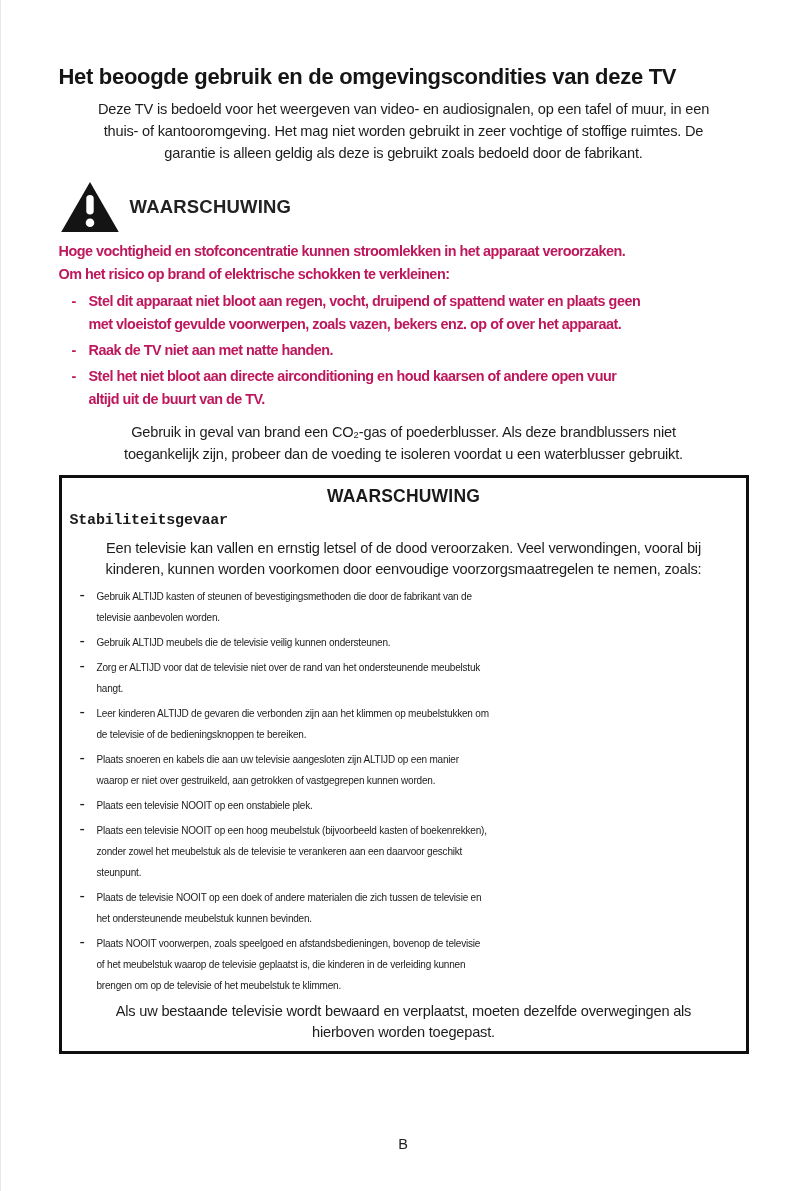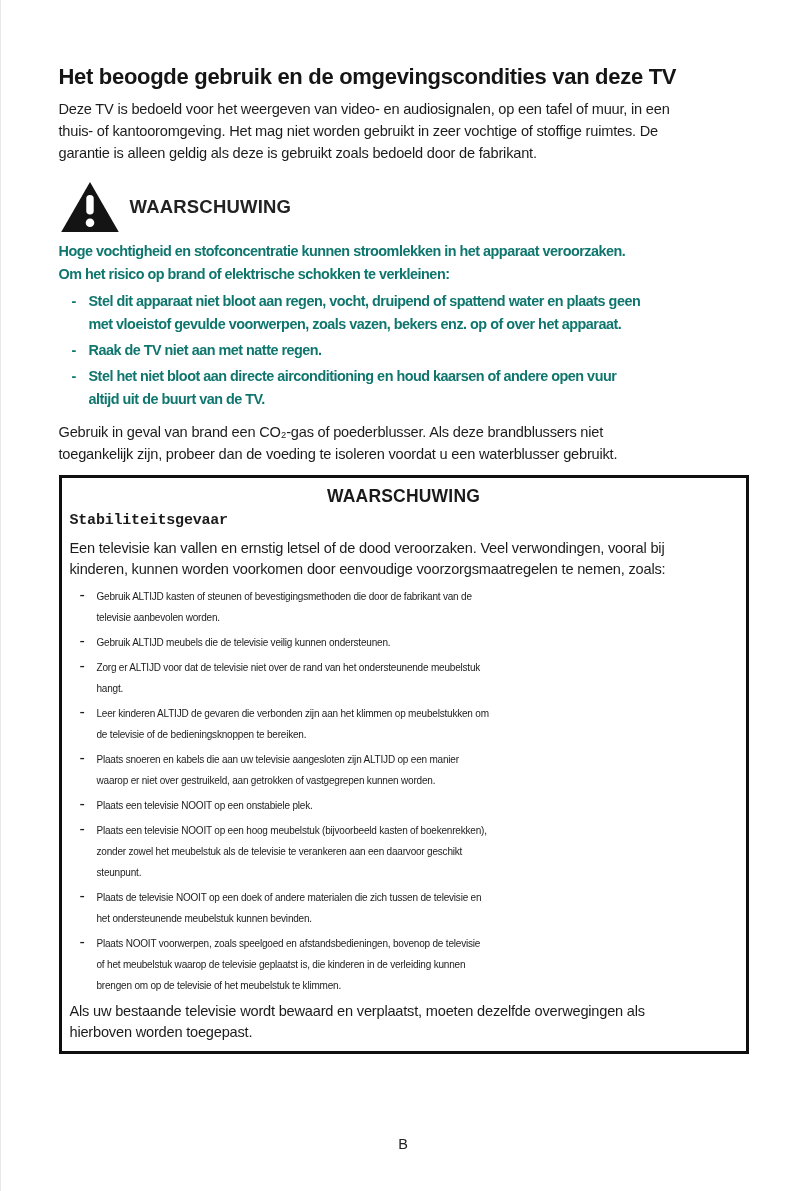--- a/index.html
+++ b/index.html
@@ -19,34 +19,35 @@
   .ml{white-space:pre;}            
   h1.doc-title{
     margin:0 0 9px 0;
     font-size:22px;line-height:25px;
     font-weight:bold;letter-spacing:-0.3px;
     color:#151515;
   }
   .para{
     font-size:14.6px;line-height:22px;letter-spacing:-0.2px;
     margin:0 0 8px 0;
+    text-align:center;
   }
   .intro-body{margin-bottom:16px;}
   .warn-row{
     display:flex;align-items:center;
     margin:2px 0 6px 0;height:54px;
   }
   .tri-icon{width:62px;height:52px;flex:0 0 auto;}
   .warn-label{
     font-weight:bold;font-size:18.5px;letter-spacing:0.2px;
     margin-left:9px;color:#222;
   }
   .bold-sec{
     font-weight:bold;font-size:14.4px;line-height:23px;letter-spacing:-0.5px;
-    color:#0f766e;
+    color:#be185d;
   }
   .lead{margin:0 0 4px 0;}
   .blist{margin:0 0 10px 0;padding:0;list-style:none;}
   .blist li{display:flex;margin:0 0 3px 0;}
   .blist .dash{flex:0 0 30px;padding-left:13px;box-sizing:border-box;}
   .blist .btxt{flex:1 1 auto;}
   .sbox{
     margin-top:10px;
     border:3px solid #0f0f0f;
     padding:6px 8px 8px 8px;
@@ -98,21 +99,21 @@
       <div class="lead ml">Hoge vochtigheid en stofconcentratie kunnen stroomlekken in het apparaat veroorzaken.
 Om het risico op brand of elektrische schokken te verkleinen:</div>
       <ul class="blist">
         <li>
           <span class="dash">-</span>
           <span class="btxt ml">Stel dit apparaat niet bloot aan regen, vocht, druipend of spattend water en plaats geen
 met vloeistof gevulde voorwerpen, zoals vazen, bekers enz. op of over het apparaat.</span>
         </li>
         <li>
           <span class="dash">-</span>
-          <span class="btxt ml">Raak de TV niet aan met natte regen.</span>
+          <span class="btxt ml">Raak de TV niet aan met natte handen.</span>
         </li>
         <li>
           <span class="dash">-</span>
           <span class="btxt ml">Stel het niet bloot aan directe airconditioning en houd kaarsen of andere open vuur
 altijd uit de buurt van de TV.</span>
         </li>
       </ul>
     </div>
 
     <div class="para ml">Gebruik in geval van brand een CO₂-gas of poederblusser. Als deze brandblussers niet

